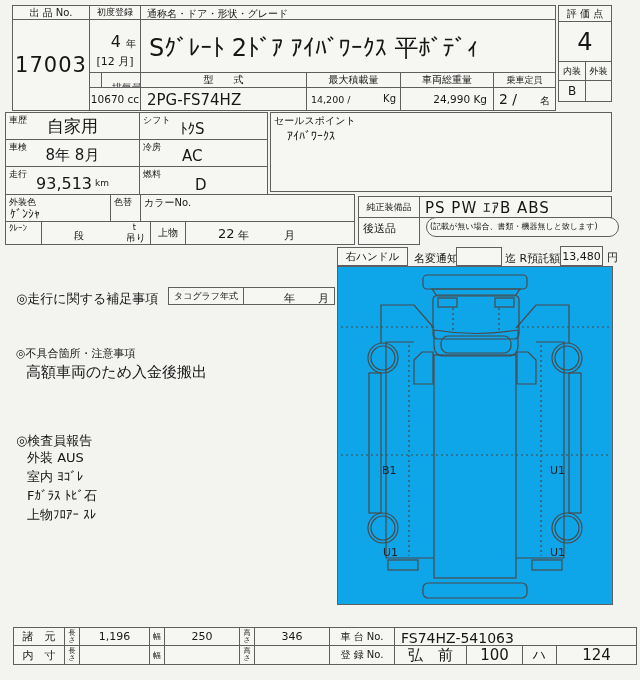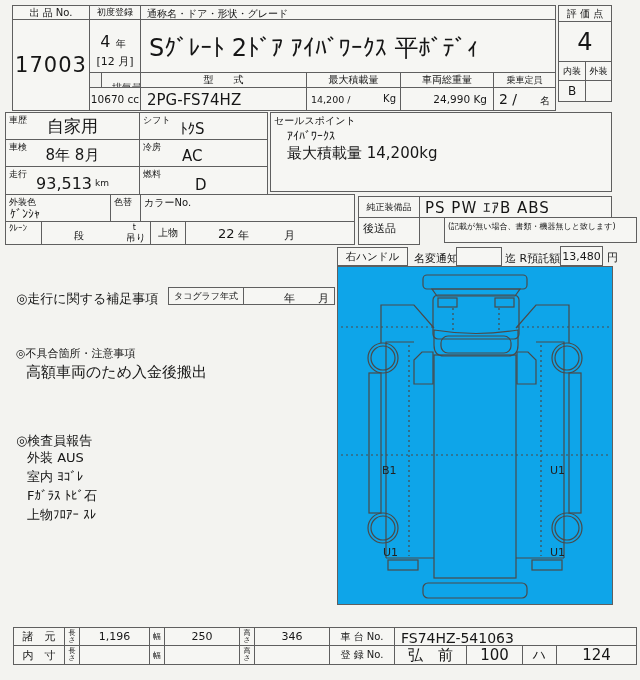--- a/index.html
+++ b/index.html
@@ -23,21 +23,21 @@
   svg text{font-family:"DejaVu Sans","Liberation Sans",sans-serif;}
 </style>
 </head>
 <body>
 
 <div class="box c lbl10" style="left:12px;top:5px;width:78px;height:15px;">出 品 No.</div>
 <div class="box c" style="left:12px;top:19px;width:78px;height:92px;font-size:21px;letter-spacing:1px;">17003</div>
 
 <div class="box c lbl9" style="left:89px;top:5px;width:52px;height:15px;">初度登録</div>
 <div class="box" style="left:89px;top:19px;width:52px;height:54px;">
-  <div class="abs" style="left:0;right:4px;top:12px;text-align:center;font-size:16px;"><span>4</span> <span style="font-size:10px;">年</span></div>
+  <div class="abs" style="left:0;right:4px;top:12px;text-align:right;font-size:16px;"><span>4</span> <span style="font-size:10px;">年</span></div>
   <div class="abs" style="left:0;right:0;top:34px;text-align:center;font-size:11px;">[12 月]</div>
 </div>
 <div class="box c lbl10" style="left:89px;top:72px;width:52px;height:31px;margin-left:12px;">排気量</div>
 <div class="box c" style="left:89px;top:87px;width:52px;height:24px;font-size:10.5px;">10670 cc</div>
 
 <div class="box lbl10" style="left:140px;top:5px;width:416px;height:15px;padding:1px 0 0 6px;">通称名・ドア・形状・グレード</div>
 <div class="box" style="left:140px;top:19px;width:416px;height:54px;">
   <div class="abs" style="left:8px;top:12px;font-size:24px;white-space:nowrap;">Sｸﾞﾚｰﾄ 2ﾄﾞｱ ｱｲﾊﾞﾜｰｸｽ 平ﾎﾞﾃﾞｨ</div>
 </div>
 
@@ -124,31 +124,30 @@
 </div>
 <div class="box" style="left:185px;top:221px;width:170px;height:24px;">
   <span class="abs" style="left:32px;top:4px;font-size:13px;">22</span>
   <span class="abs" style="left:52px;top:6px;font-size:11px;">年</span>
   <span class="abs" style="left:98px;top:6px;font-size:11px;">月</span>
 </div>
 
 <div class="box" style="left:270px;top:112px;width:342px;height:80px;">
   <span class="cell-label" style="font-size:10px;">セールスポイント</span>
   <div class="abs" style="left:16px;top:16px;font-size:12px;">ｱｲﾊﾞﾜｰｸｽ</div>
-  <div class="abs" style="left:16px;top:31px;font-size:15px;">最大積載量 14,200kg</div>
 </div>
 
 <div class="box c lbl9" style="left:358px;top:196px;width:62px;height:22px;">純正装備品</div>
 <div class="box" style="left:419px;top:196px;width:193px;height:22px;">
   <div class="abs" style="left:5px;top:2px;font-size:15px;letter-spacing:1px;">PS PW ｴｱB ABS</div>
 </div>
 <div class="box" style="left:358px;top:217px;width:62px;height:28px;">
   <div class="abs" style="left:4px;top:3px;font-size:11px;">後送品</div>
 </div>
-<div class="box" style="left:444px;top:217px;width:193px;height:26px;">
+<div class="box" style="left:426px;top:217px;width:193px;height:20px;border-radius:13px;">
   <div class="abs" style="left:3px;top:3px;font-size:8px;">(記載が無い場合、書類・機器無しと致します)</div>
 </div>
 
 <div class="box c" style="left:337px;top:247px;width:71px;height:19px;font-size:10.5px;">右ハンドル</div>
 <div class="txt" style="left:414px;top:251px;font-size:11px;">名変通知</div>
 <div class="box" style="left:456px;top:247px;width:46px;height:19px;"></div>
 <div class="txt" style="left:505px;top:251px;font-size:11px;">迄  R預託額</div>
 <div class="box c" style="left:560px;top:246px;width:43px;height:20px;font-size:11px;">13,480</div>
 <div class="txt" style="left:607px;top:250px;font-size:11px;">円</div>
 

